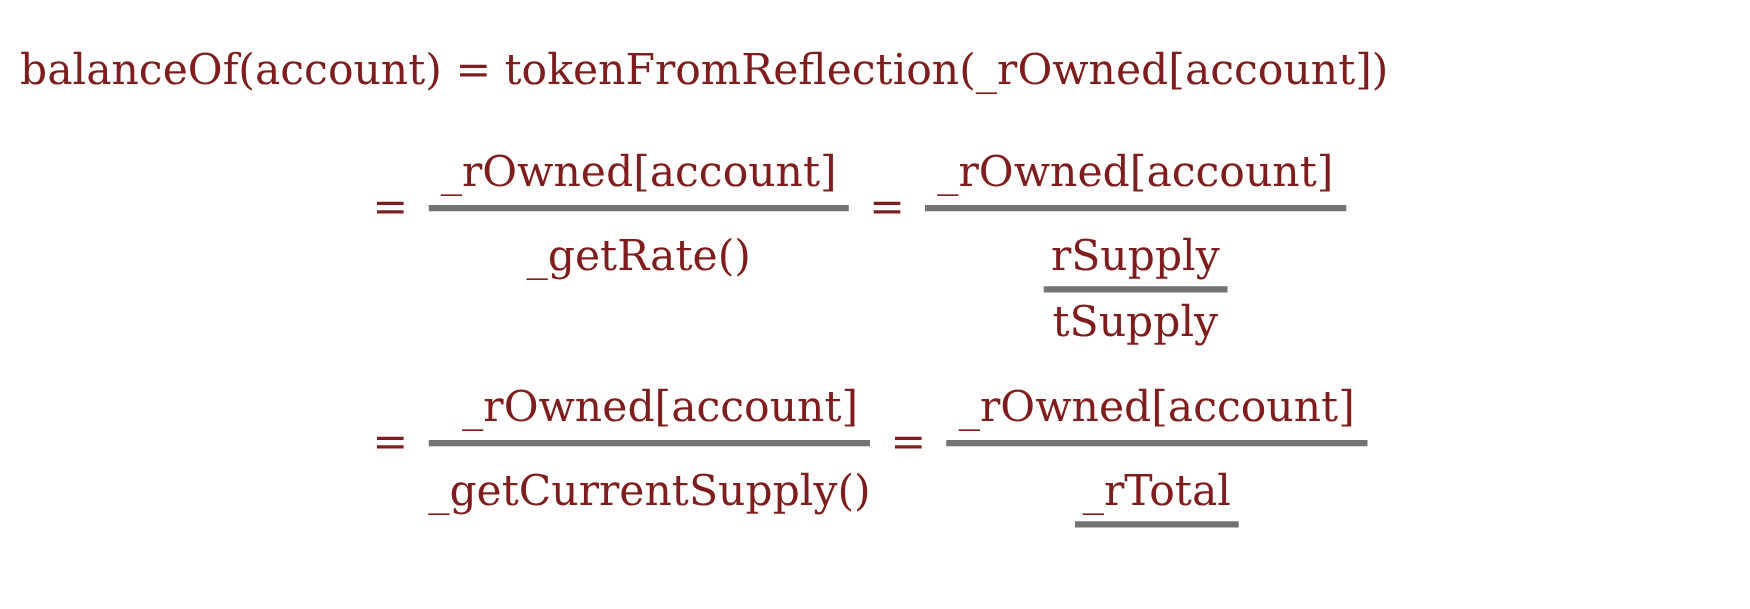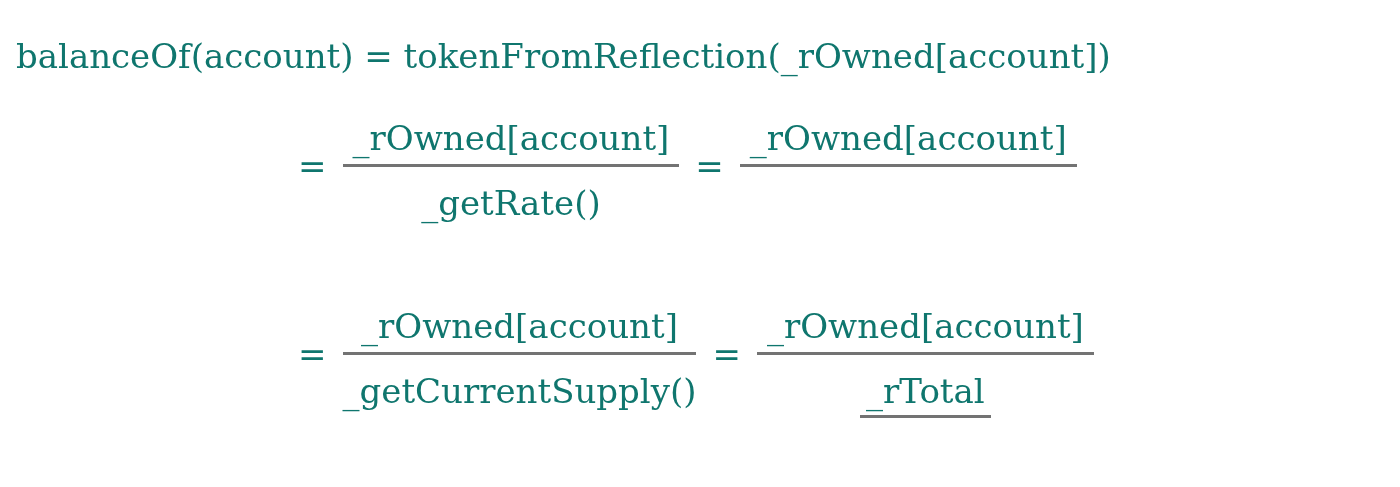--- a/index.html
+++ b/index.html
@@ -5,21 +5,21 @@
   html, body {
     margin: 0;
     padding: 0;
     background: #ffffff;
   }
   .canvas {
     position: relative;
     width: 1400px;
     height: 487px;
     background: #ffffff;
-    color: #0f766e;
+    color: #7f1d1d;
     font-family: "DejaVu Serif", "Liberation Serif", serif;
     font-size: 34px;
     overflow: hidden;
   }
   .line1 {
     position: absolute;
     left: 16px;
     top: 36px;
     line-height: 40px;
     white-space: nowrap;
@@ -38,21 +38,22 @@
     margin-top: 28px;
   }
   .frac {
     display: inline-flex;
     flex-direction: column;
     text-align: center;
   }
   .frac > .num {
     line-height: 40px;
     padding: 0 10px 6px 10px;
-    border-bottom: 3px solid #737373;
+    border-bottom: 5px solid #737373;
+    text-align: right;
   }
   .frac > .den {
     line-height: 40px;
     padding-top: 16px;
   }
   .den-nested {
     padding-top: 4px;
   }
   .frac.inner {
     vertical-align: top;
@@ -73,20 +74,26 @@
 
   <div class="eqrow row2">
     <span class="eq">=</span>
     <span class="frac">
       <span class="num">_rOwned[account]</span>
       <span class="den">_getRate()</span>
     </span>
     <span class="eq">=</span>
     <span class="frac">
       <span class="num">_rOwned[account]</span>
+      <span class="den den-nested">
+        <span class="frac inner">
+          <span class="num">rSupply</span>
+          <span class="den">tSupply</span>
+        </span>
+      </span>
     </span>
   </div>
 
   <div class="eqrow row3">
     <span class="eq">=</span>
     <span class="frac">
       <span class="num">_rOwned[account]</span>
       <span class="den">_getCurrentSupply()</span>
     </span>
     <span class="eq">=</span>

